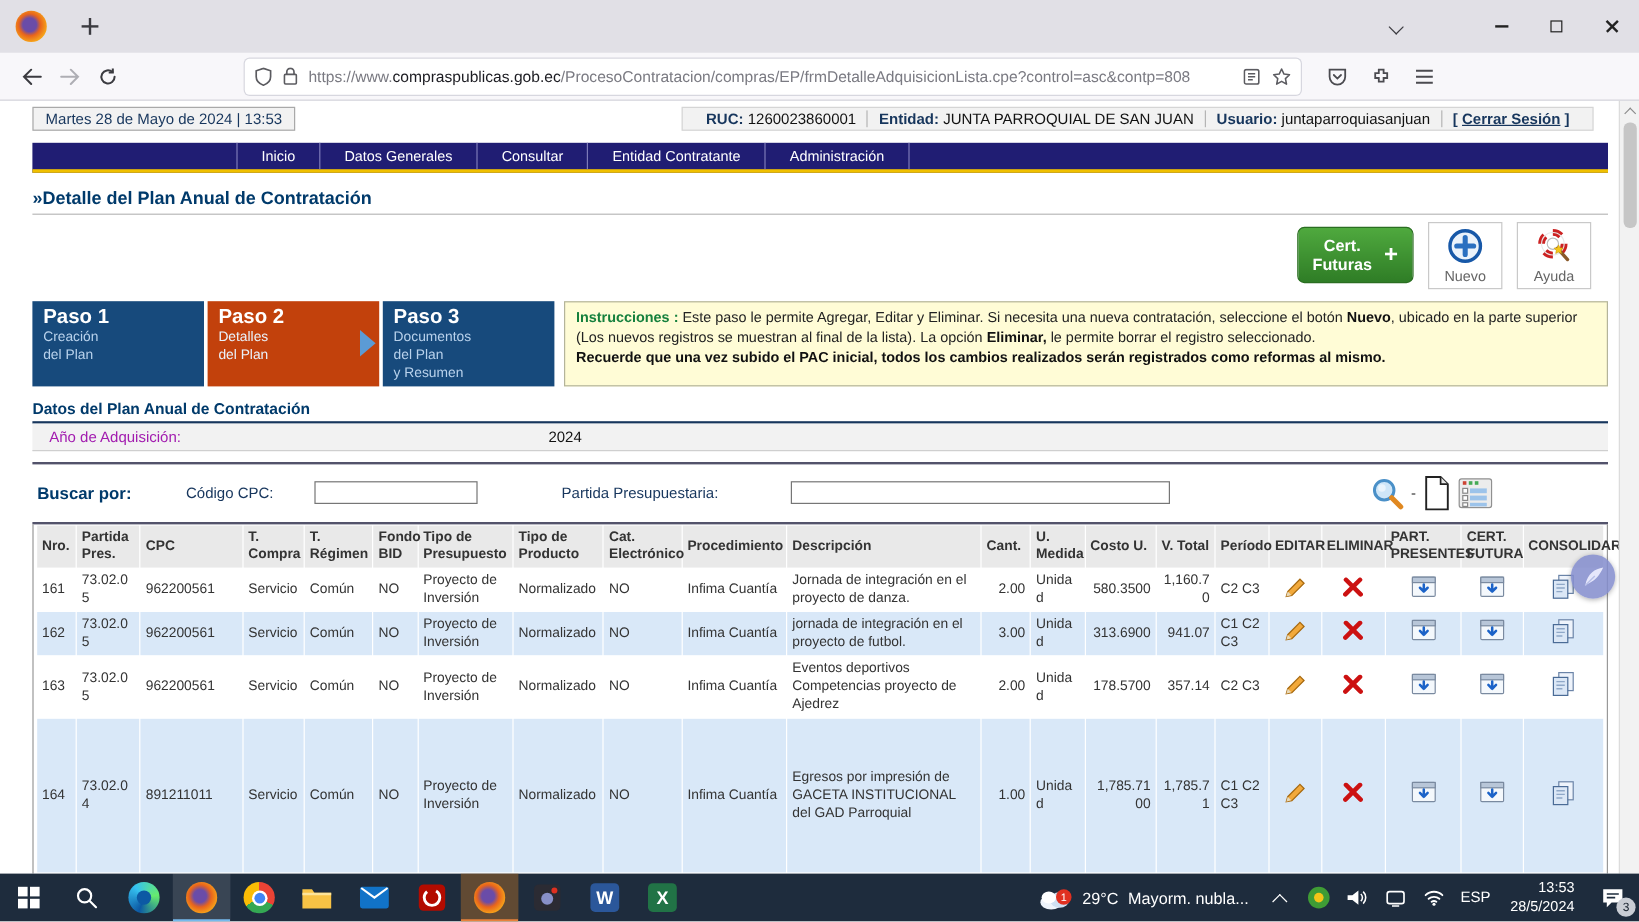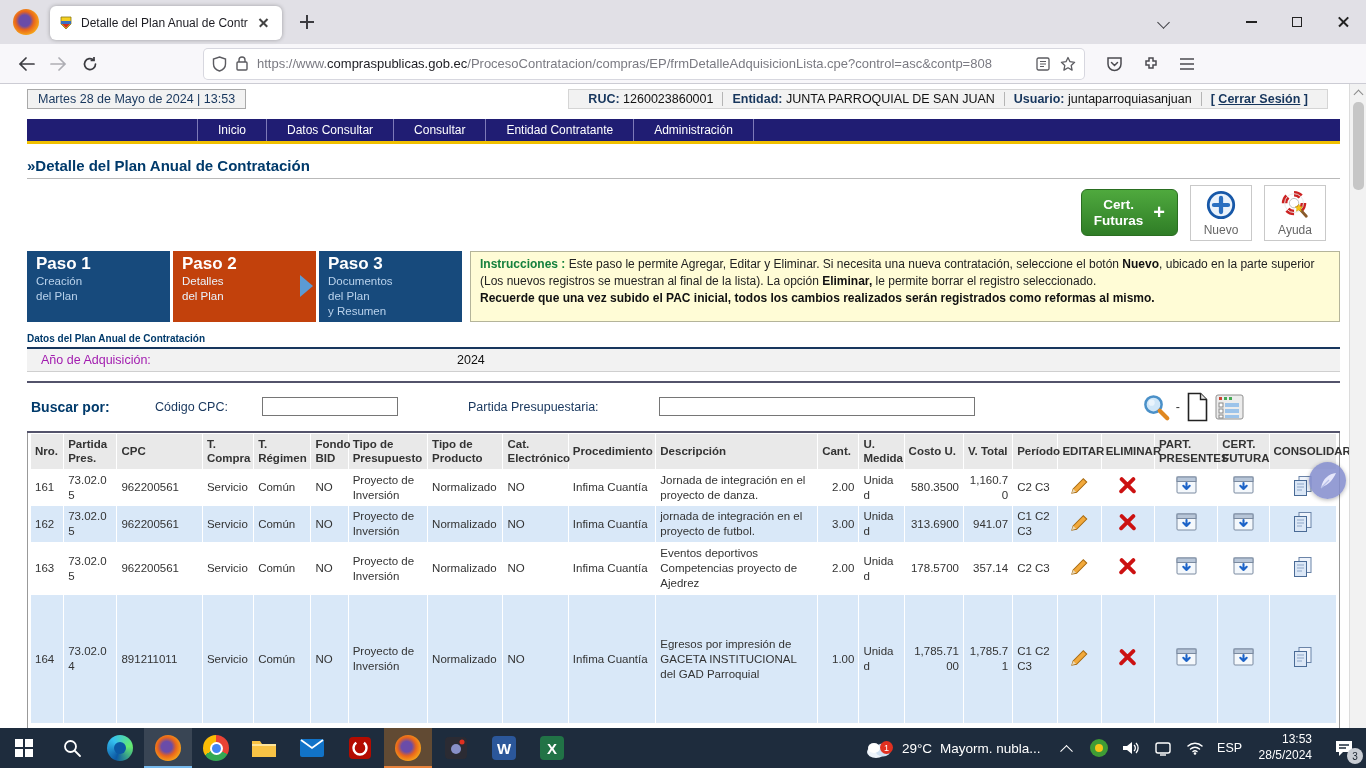--- a/index.html
+++ b/index.html
@@ -73,21 +73,21 @@
   .step .t { font-size:17px; font-weight:bold; color:#fff; }
   .step .l { font-size:11.5px; line-height:1.3; }
   .step-dark { background:#174a7c; } .step-dark .l { color:#b9d2ec; }
   .step-light { background:#c2410c; } .step-light .l { color:#eaf3fc; }
   .step-arrow { position:absolute; right:3px; top:50%; transform:translateY(-50%); width:0; height:0;
                 border-top:11px solid transparent; border-bottom:11px solid transparent; border-left:13px solid #5b9bd5; }
   .instructions { flex:1; margin-left:5px; background:#fffcd6; border:1px solid #b4b49a; padding:4px 9px; font-size:12px; color:#222; line-height:1.4; }
   .instructions .lbl { font-weight:bold; color:#15803d; }
   .instructions b { color:#111; }
 
-  .sec-title { margin-top:11px; font-size:10px; font-weight:bold; color:#003a6b; padding-bottom:3px; border-bottom:2px solid #17365d; }
+  .sec-title { margin-top:11px; font-size:13px; font-weight:bold; color:#003a6b; padding-bottom:3px; border-bottom:2px solid #17365d; }
   .datarow { display:flex; background:#f2f2f2; border-bottom:1px solid #cfcfcf; font-size:12.5px; height:23px; align-items:center; }
   .datarow .lab { width:430px; padding-left:14px; color:#a21caf; }
   .datarow .val { color:#111; }
 
   .darkline { border-top:2px solid #53536b; margin-top:9px; }
 
   .buscar { display:flex; align-items:center; padding:9px 0; font-size:12.5px; }
   .buscar .big { font-size:14px; font-weight:bold; color:#003a6b; width:128px; padding-left:4px; }
   .buscar label { color:#17365d; }
   .buscar input { height:19px; border:1px solid #767676; font-size:12px; padding:0 3px; }
@@ -140,29 +140,20 @@
   .clock { text-align:right; font-size:12px; line-height:1.3; padding:0 10px; }
   .notif { position:relative; width:44px; height:40px; display:flex; align-items:center; justify-content:center; }
   .nbadge { position:absolute; right:3px; bottom:4px; background:#c9cdd4; color:#16202c; border-radius:50%;
             width:16px; height:16px; font-size:10px; display:flex; align-items:center; justify-content:center; }
 </style>
 </head>
 <body>
 
 <div class="tabstrip">
   <div class="fx-logo"></div>
-  <div class="tab">
-    <svg width="16" height="16" viewBox="0 0 16 16">
-      <path d="M3 2 h10 v7 l-5 5 -5-5 z" fill="#f5d020" stroke="#8a7a10" stroke-width="0.8"></path>
-      <rect x="3" y="6" width="10" height="3" fill="#3a6fc0"></rect>
-      <path d="M4 9 h8 l-4 4 z" fill="#d03020"></path>
-    </svg>
-    <span class="tab-title" style="margin-left:7px;">Detalle del Plan Anual de Contr</span>
-    <div class="tab-close"></div>
-  </div>
   <div class="newtab"></div>
   <div class="strip-right">
     <div class="tabs-chevron"></div>
     <div class="win-btn">
         <div class="wb-min"></div>
       </div>
     <div class="win-btn">
         <div class="wb-max"></div>
       </div>
     <div class="win-btn">
@@ -226,21 +217,21 @@
     <div class="rucbox">
       <span class="seg"><b>RUC:</b> <span>1260023860001</span></span>
       <span class="seg"><b>Entidad:</b> <span>JUNTA PARROQUIAL DE SAN JUAN</span></span>
       <span class="seg"><b>Usuario:</b> <span>juntaparroquiasanjuan</span></span>
       <span class="seg"><b>[</b> <a class="logout-link">Cerrar Sesión</a> <b>]</b></span>
     </div>
   </div>
 
   <div class="mainnav" id="nav-menu">
       <div class="nav-item">Inicio</div>
-      <div class="nav-item">Datos Consultar</div>
+      <div class="nav-item">Datos Generales</div>
       <div class="nav-item">Consultar</div>
       <div class="nav-item">Entidad Contratante</div>
       <div class="nav-item">Administración</div>
     </div>
 
   <div class="page-title">»Detalle del Plan Anual de Contratación</div>
 
   <div class="actionrow">
     <button class="cert-btn">
       <span><span>Cert.</span><br><span>Futuras</span></span>

